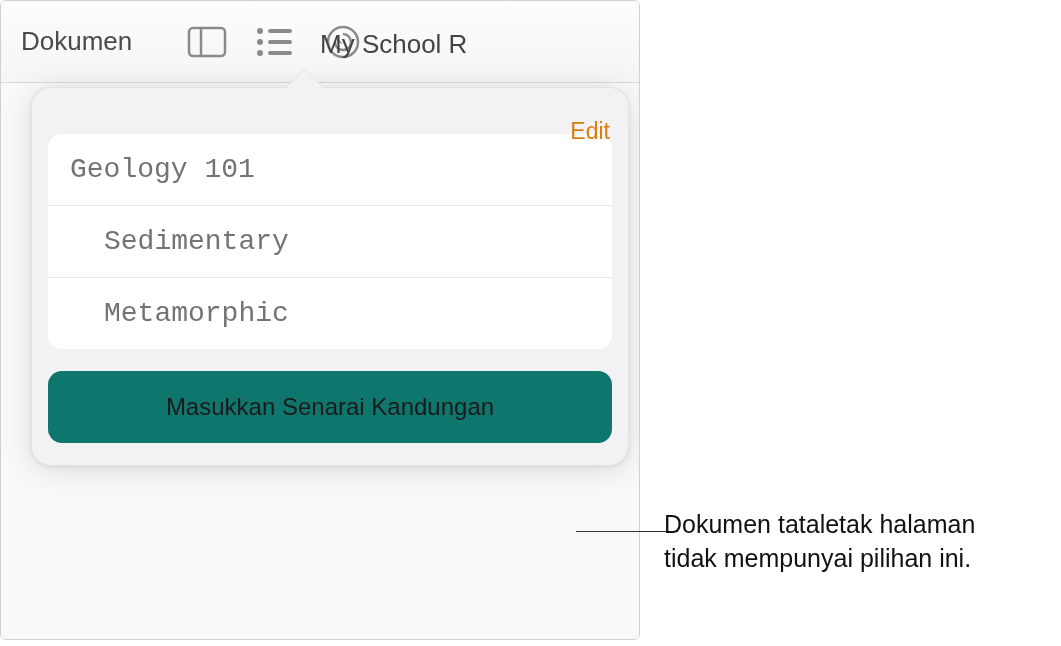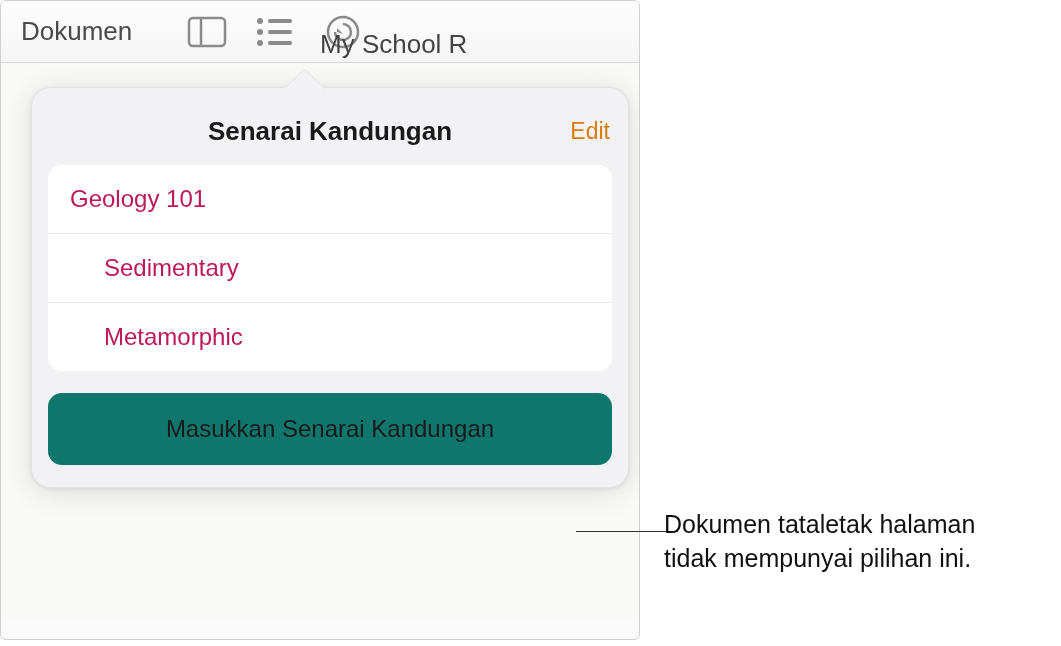--- a/index.html
+++ b/index.html
@@ -21,21 +21,21 @@
       width: 640px;
       height: 640px;
       border: 1px solid #d0d0d0;
       border-radius: 6px;
       position: relative;
       background: #fafafa;
       overflow: hidden;
     }
     
     .toolbar {
-      height: 62px;
+      height: 82px;
       background: linear-gradient(to bottom, #fdfdfd, #f5f5f5);
       border-bottom: 1px solid #d8d8d8;
       display: flex;
       align-items: center;
       padding: 0 20px;
       gap: 22px;
     }
     
     .toolbar-title {
       font-size: 26px;
@@ -114,23 +114,24 @@
     }
     
     .toc-list {
       background: #ffffff;
       border-radius: 14px;
       overflow: hidden;
     }
     
     .toc-item {
       padding: 20px 22px;
-      font-size: 24px;
-      color: #be185d;
+      font-size: 28px;
+      color: #737373;
       border-bottom: 1px solid #e6e6e6;
+      font-family: Liberation Mono, monospace;
     }
     
     .toc-item:last-child {
       border-bottom: none;
     }
     
     .toc-item.level-1 {
       padding-left: 22px;
     }
     
@@ -200,21 +201,20 @@
       </svg>
     </div>
 
     <div class="doc-title">My School R</div>
   </div>
 
   <div class="document-area"></div>
 
   <div class="popover">
     <div class="popover-header">
-      <div class="popover-title">Senarai Kandungan</div>
       <div class="popover-edit">Edit</div>
     </div>
 
     <div class="toc-list">
       <div class="toc-item level-1">Geology 101</div>
       <div class="toc-item level-2">Sedimentary</div>
       <div class="toc-item level-2">Metamorphic</div>
     </div>
 
     <div class="insert-button">Masukkan Senarai Kandungan</div>

